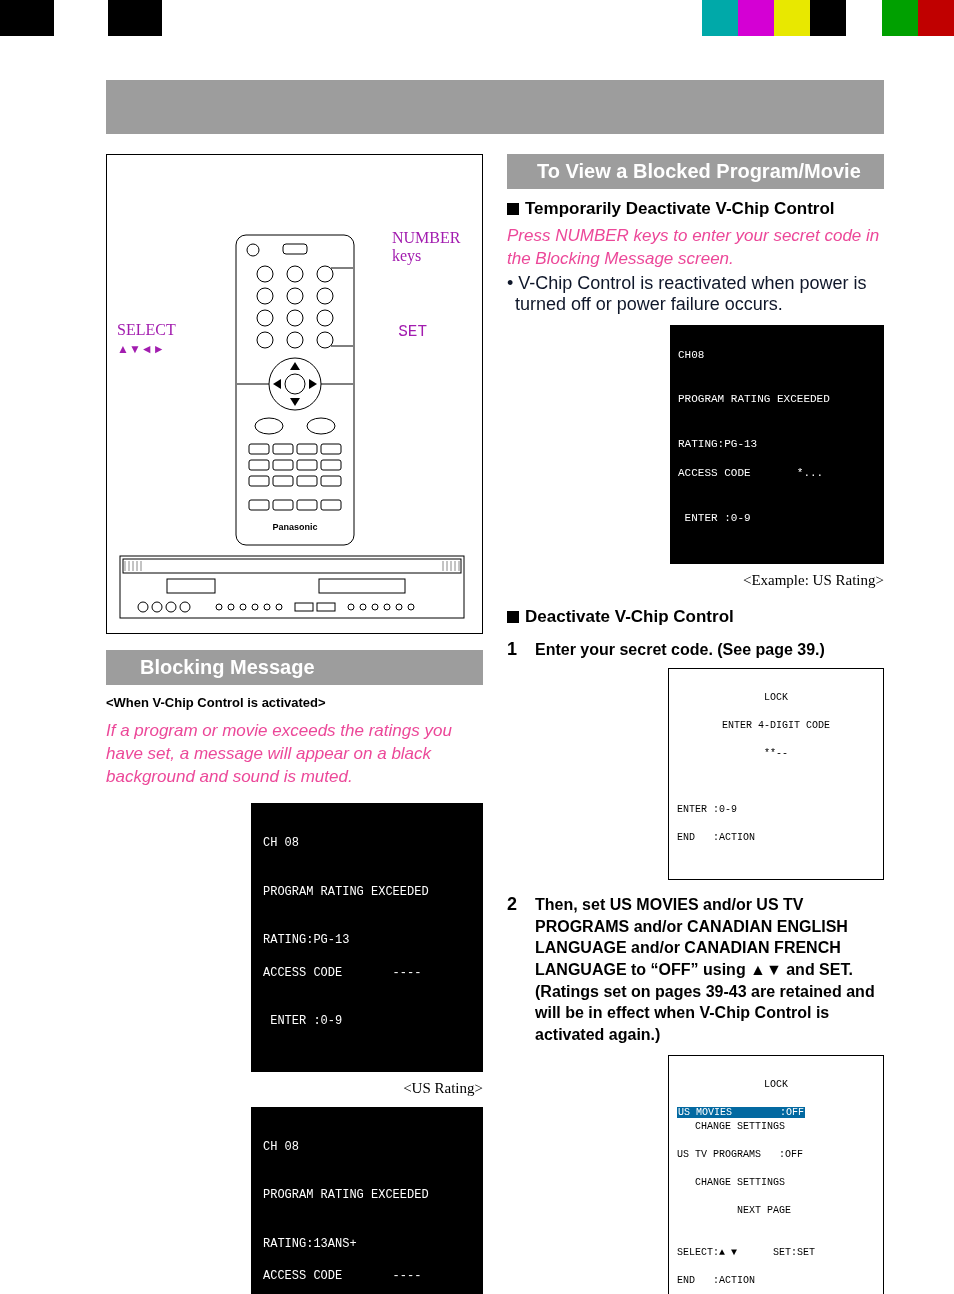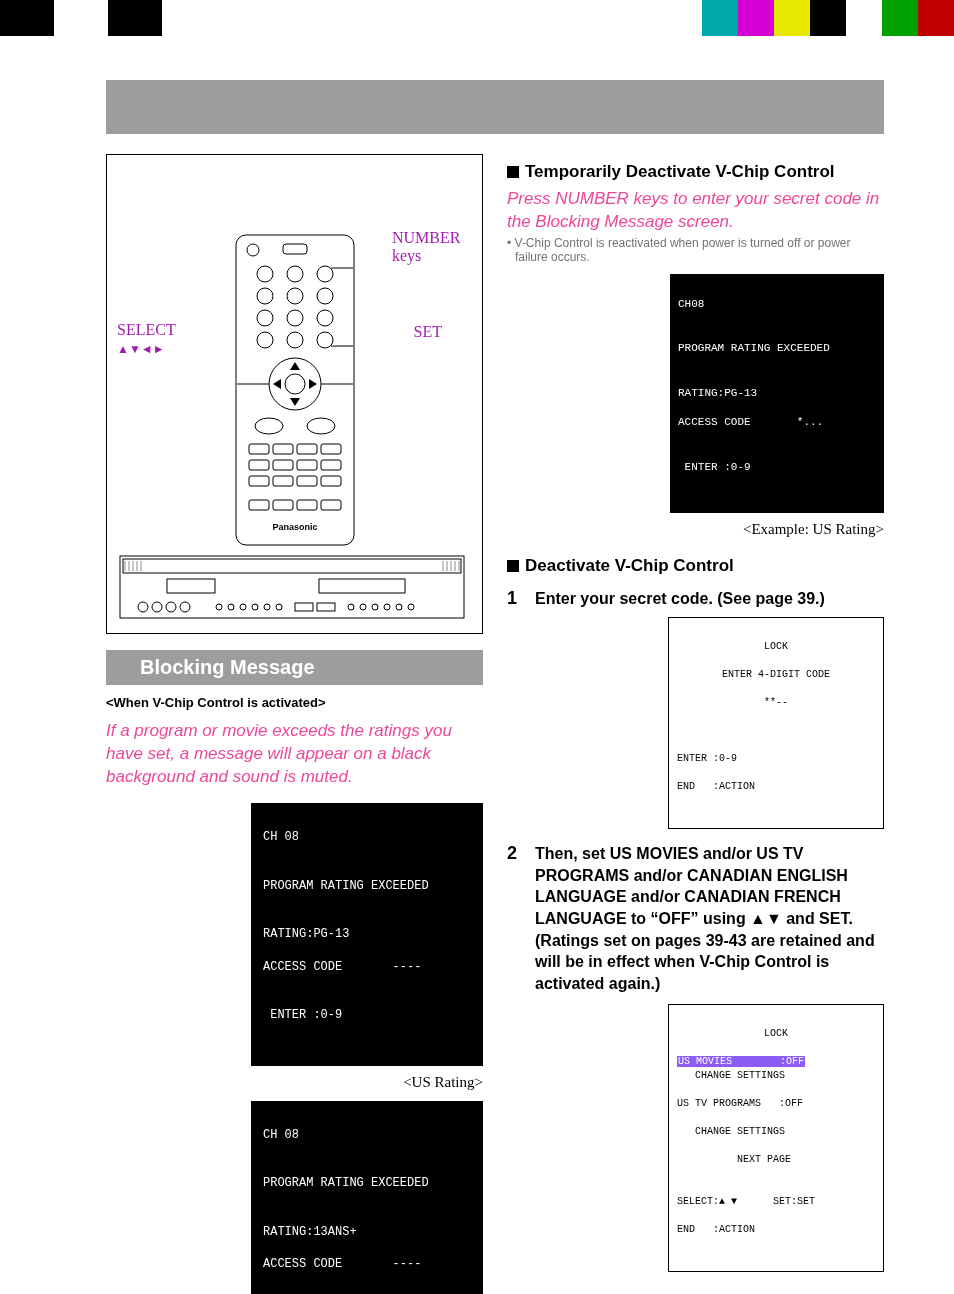--- a/index.html
+++ b/index.html
@@ -30,56 +30,56 @@
   }
   .remote-svg { width: 120px; }
   .remote-label {
     position: absolute;
     font-family: "Times New Roman", serif;
     font-size: 16px;
     color: #a21caf;
   }
   .remote-label.select { left: 10px; top: 166px; }
   .remote-label.number { right: 10px; top: 74px; width: 80px; }
-  .remote-label.set { right: 40px; top: 168px; }
+  .remote-label.set { right: 55px; top: 168px; font-family: Liberation Mono, monospace; }
   .device-svg { width: 346px; margin-top: 18px; }
   .section-head {
     background: #9d9d9d;
     color: #fff;
     font-weight: bold;
     font-size: 20px;
     padding: 6px 10px;
     margin: 16px 0 10px 0;
     border-left: 14px solid #fff0; 
   }
   .subhead-bold { font-weight: bold; font-size: 13px; margin: 10px 0; }
   .body-text { font-size: 17px; color: #ec4899; line-height: 1.35; font-style: italic; }
   .osd {
     background: #000;
     color: #fff;
     font-family: "Courier New", monospace;
     font-size: 12px;
-    padding: 10px 12px 10px 12px;
+    padding: 16px 12px 10px 12px;
     white-space: pre;
     width: 232px;
     margin-left: auto;
     line-height: 1.35;
     position: relative;
   }
   .osd.small { width: 214px; font-size: 11px; padding: 8px; }
   .osd.smaller { width: 214px; font-size: 10px; padding: 8px 8px 6px 8px; line-height: 1.4; }
   .osd .ch { text-align: left; }
   .osd-caption { font-family: "Times New Roman", serif; font-size: 15px; text-align: right; margin: 8px 0 10px 0; }
   .ratings-stack { display: flex; flex-direction: column; align-items: flex-end; }
   .black-sq { display: inline-block; width: 12px; height: 12px; background: #000; vertical-align: -1px; margin-right: 6px; }
   .squared-hdr { font-weight: bold; font-size: 17px; margin: 8px 0 6px 0; }
   .step-row { display: flex; gap: 10px; margin: 12px 0 0 0; }
   .step-num { font-weight: bold; font-size: 18px; min-width: 18px; }
   .step-text { font-weight: bold; font-size: 16px; line-height: 1.35; }
-  .note { font-size: 12px; color: #737373; margin: 2px 0 0 8px; text-indent: -8px; }
+  .note { font-size: 18px; color: #0f172a; margin: 2px 0 0 8px; text-indent: -8px; }
   .arrows { font-size: 12px; }
   .inv { background:#fff; color:#000; padding:0 1px; }
   .osd-box-wrap { border:1px solid #000; padding:0; }
 </style>
 </head>
 <body>
 
 <div class="color-strip">
   <div class="left">
     <div style="width:54px;background:#000"></div>
@@ -229,20 +229,21 @@
 <div>PROGRAM RATING EXCEEDED</div>
 <br><div>RATING:13ANS+</div>
 <div>ACCESS CODE       ----</div>
 <br>
       </div>
 
     </div>
   </div>
 
   <div class="col">
+    <div class="section-head" style="margin-top:0;text-indent:6px">To View a Blocked Program/Movie</div>
 
     <div class="squared-hdr">
       <span class="black-sq"></span><span>Temporarily Deactivate V-Chip Control</span>
     </div>
     <div class="body-text">Press NUMBER keys to enter your secret code in the Blocking Message screen.</div>
     <div class="note">• V-Chip Control is reactivated when power is turned off or power failure occurs.</div>
 
     <div class="ratings-stack" style="margin-top:10px">
       <div class="osd small">
 <div class="ch">CH08</div>
@@ -277,21 +278,21 @@
 
     <div class="step-row" style="margin-top:14px">
       <div class="step-num">2</div>
       <div class="step-text">Then, set US MOVIES and/or US TV PROGRAMS and/or CANADIAN ENGLISH LANGUAGE and/or CANADIAN FRENCH LANGUAGE to “OFF” using ▲▼ and SET. (Ratings set on pages 39-43 are retained and will be in effect when V-Chip Control is activated again.)</div>
     </div>
 
     <div class="ratings-stack" style="margin-top:10px">
       <div class="osd-box-wrap">
         <div class="osd smaller" style="background:#fff;color:#000">
 <div style="text-align:center">LOCK</div>
-<span class="inv" style="background:#8b5cf6;color:#fff">US MOVIES        :OFF</span>
+<span class="inv" style="background:#0369a1;color:#fff">US MOVIES        :OFF</span>
 <div>   CHANGE SETTINGS</div>
 <div>US TV PROGRAMS   :OFF</div>
 <div>   CHANGE SETTINGS</div>
 <div>          NEXT PAGE</div>
 <br><div>SELECT:▲ ▼      SET:SET</div>
 <div>END   :ACTION</div>
         </div>
       </div>
 
     </div>

